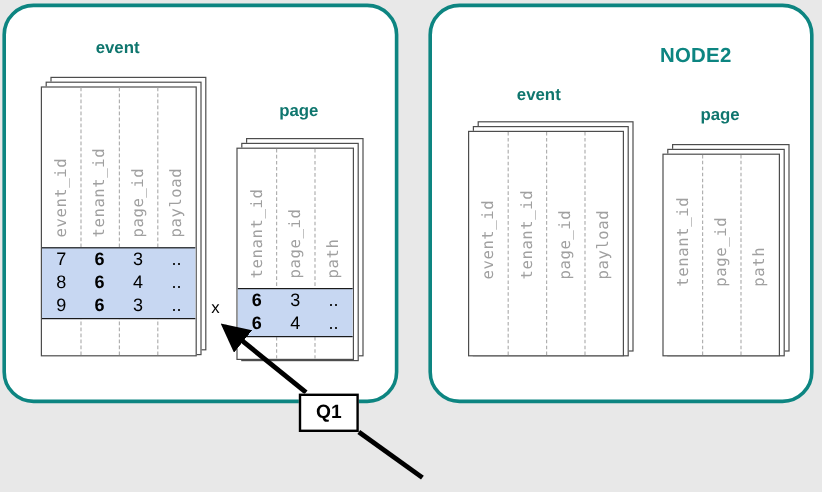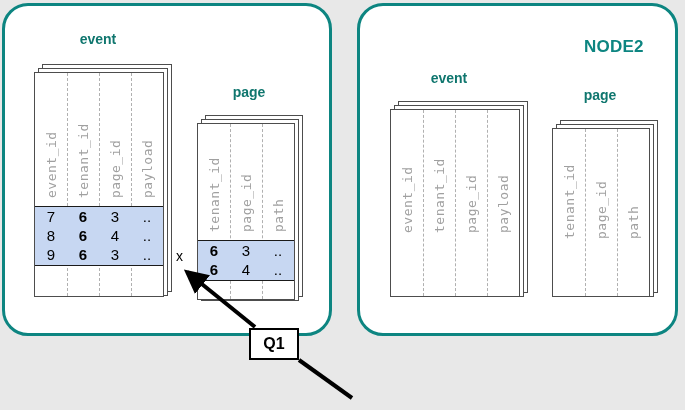--- a/index.html
+++ b/index.html
@@ -225,21 +225,21 @@
           <div class="cell bold" style="left:0px;  width:32px;">6</div>
           <div class="cell" style="left:32px; width:32px;">4</div>
           <div class="cell" style="left:64px; width:32px;">..</div>
         </div>
       </div>
     </div>
   </div>
 
   <div class="node-panel" id="node2-panel"></div>
 
-  <div class="node-title" id="node2-title" style="left:584px; top:37px;">NODE2</div>
+  <div class="node-title" id="node2-title" style="left:550px; top:37px;">NODE2</div>
 
   <div class="table-group" id="node2-event-group">
     <div class="table-caption" style="left:411px; top:70px; width:76px;">event</div>
 
     <div class="sheet" style="left:398px; top:101px; width:130px; height:192px;"></div>
     <div class="sheet" style="left:394px; top:105px; width:130px; height:192px;"></div>
 
     <div class="sheet-front" id="n2e-front" style="left:390px; top:109px; width:130px; height:188px;">
       <div class="col-sep" style="left:32px;"></div>
       <div class="col-sep" style="left:64px;"></div>

